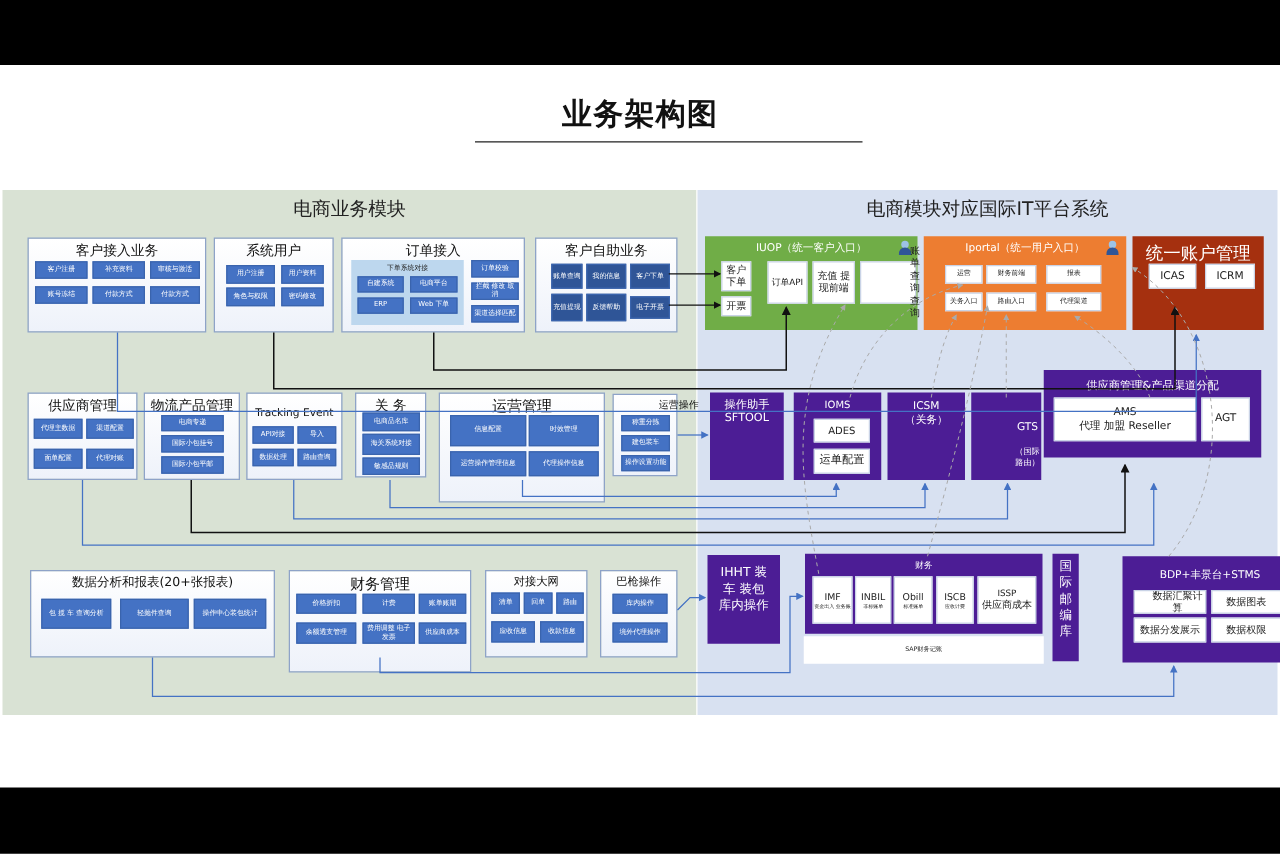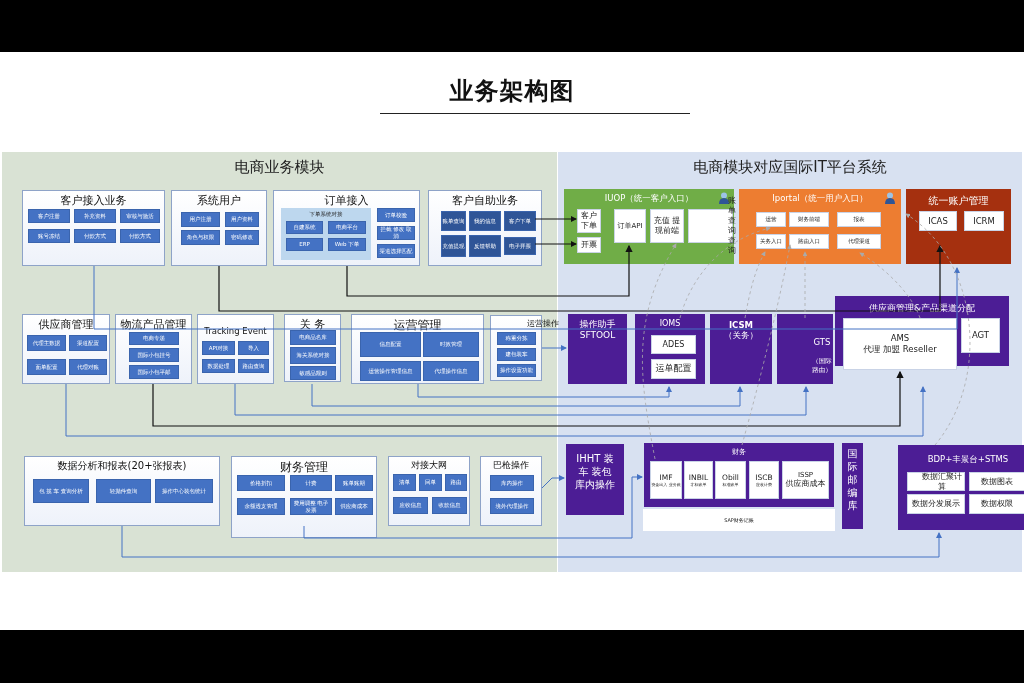--- a/index.html
+++ b/index.html
@@ -96,21 +96,21 @@
     </svg>
   <div class="white" style="left:17px;top:23px;width:30px;height:15px;font-size:5.5px;">运营</div>
   <div class="white" style="left:50px;top:23px;width:40px;height:15px;font-size:5.5px;">财务前端</div>
   <div class="white" style="left:98px;top:23px;width:44px;height:15px;font-size:5.5px;">报表</div>
   <div class="white" style="left:17px;top:45px;width:30px;height:15px;font-size:5.5px;">关务入口</div>
   <div class="white" style="left:50px;top:45px;width:40px;height:15px;font-size:5.5px;">路由入口</div>
   <div class="white" style="left:98px;top:45px;width:44px;height:15px;font-size:5.5px;">代理渠道</div>
 </div>
 
 <div class="sys" style="left:906px;top:189px;width:105px;height:75px;background:#a5300f;">
-  <div style="color:#fff;font-size:10px;margin-top:5px;">统一账户管理</div>
+  <div style="color:#fff;font-size:14px;margin-top:5px;">统一账户管理</div>
   <div class="white" style="left:13px;top:22px;width:38px;height:20px;font-size:8.5px;">ICAS</div>
   <div class="white" style="left:58px;top:22px;width:40px;height:20px;font-size:8.5px;">ICRM</div>
 </div>
 
 <div class="box" style="left:22px;top:314px;width:88px;height:70px;">
   <div class="box-title">供应商管理</div>
   <div class="chip" style="left:4px;top:20px;width:39px;height:16px;">代理主数据</div>
   <div class="chip" style="left:46px;top:20px;width:38px;height:16px;">渠道配置</div>
   <div class="chip" style="left:4px;top:44px;width:39px;height:16px;">面单配置</div>
   <div class="chip" style="left:46px;top:44px;width:38px;height:16px;">代理对账</div>
@@ -131,21 +131,21 @@
   <div class="chip" style="left:40px;top:44px;width:31px;height:14px;">路由查询</div>
 </div>
 
 <div class="box" style="left:284px;top:314px;width:57px;height:68px;">
   <div class="box-title">关 务</div>
   <div class="chip" style="left:5px;top:15px;width:46px;height:15px;">电商品名库</div>
   <div class="chip" style="left:5px;top:32px;width:46px;height:17px;">海关系统对接</div>
   <div class="chip" style="left:5px;top:51px;width:46px;height:14px;">敏感品规则</div>
 </div>
 
-<div class="box" style="left:351px;top:314px;width:133px;height:70px;">
+<div class="box" style="left:351px;top:314px;width:133px;height:88px;">
   <div class="box-title" style="font-size:12px;">运营管理</div>
   <div class="chip" style="left:8px;top:17px;width:61px;height:25px;">信息配置</div>
   <div class="chip" style="left:71px;top:17px;width:56px;height:25px;">时效管理</div>
   <div class="chip" style="left:8px;top:46px;width:61px;height:20px;">运营操作管理信息</div>
   <div class="chip" style="left:71px;top:46px;width:56px;height:20px;">代理操作信息</div>
 </div>
 
 <div class="box" style="left:490px;top:315px;width:52px;height:66px;padding-left:36px;">
   <div class="box-title" style="font-size:8px;">运营操作</div>
   <div class="chip" style="left:6px;top:16px;width:39px;height:13px;">称重分拣</div>
@@ -155,32 +155,32 @@
 
 <div class="sys" style="left:568px;top:314px;width:59px;height:70px;font-size:9px;padding-top:5px;line-height:1.2;">操作助手 SFTOOL</div>
 
 <div class="sys" style="left:635px;top:314px;width:70px;height:70px;">
   <div style="font-size:8px;margin-top:5px;">IOMS</div>
   <div class="white" style="left:16px;top:21px;width:45px;height:19px;font-size:8px;">ADES</div>
   <div class="white" style="left:16px;top:45px;width:45px;height:20px;font-size:9px;">运单配置</div>
 </div>
 
 <div class="sys" style="left:710px;top:314px;width:62px;height:70px;font-size:8.5px;">
-  <div style="margin-top:6px;font-weight:bold;">ICSM</div>
+  <div style="margin-top:6px;">ICSM</div>
   <div>（关务）</div>
 </div>
 
 <div class="sys" style="left:777px;top:314px;width:56px;height:70px;font-size:8.5px;padding-left:34px;">
   <div style="margin-top:23px;">GTS</div>
   <div style="font-size:6.5px;margin-top:10px;">（国际路由）</div>
 </div>
 
 <div class="sys" style="left:835px;top:296px;width:174px;height:70px;">
   <div style="font-size:9px;margin-top:6px;">供应商管理&amp;产品渠道分配</div>
-  <div class="white" style="left:8px;top:22px;width:114px;height:52px;flex-direction:column;font-size:8.5px;">
+  <div class="white" style="left:8px;top:22px;width:114px;height:35px;flex-direction:column;font-size:8.5px;">
     <span>AMS</span>
     <span>代理 加盟 Reseller</span>
   </div>
   <div class="white" style="left:126px;top:22px;width:39px;height:35px;font-size:8.5px;">AGT</div>
 </div>
 
 <div class="box" style="left:24px;top:456px;width:196px;height:70px;">
   <div class="box-title" style="font-size:10px;">数据分析和报表(20+张报表)</div>
   <div class="chip" style="left:8px;top:22px;width:56px;height:24px;">包 揽 车 查询分析</div>
   <div class="chip" style="left:71px;top:22px;width:55px;height:24px;">轻抛件查询</div>

